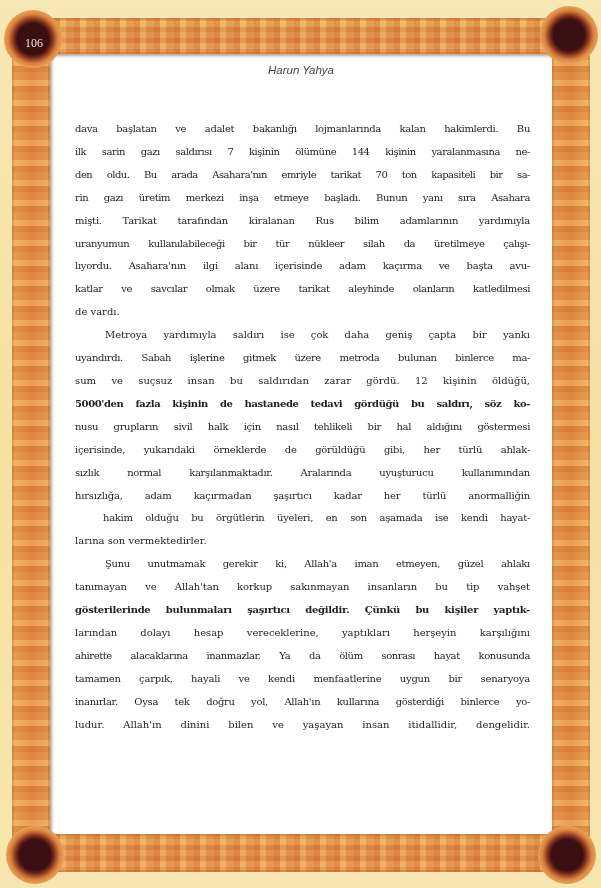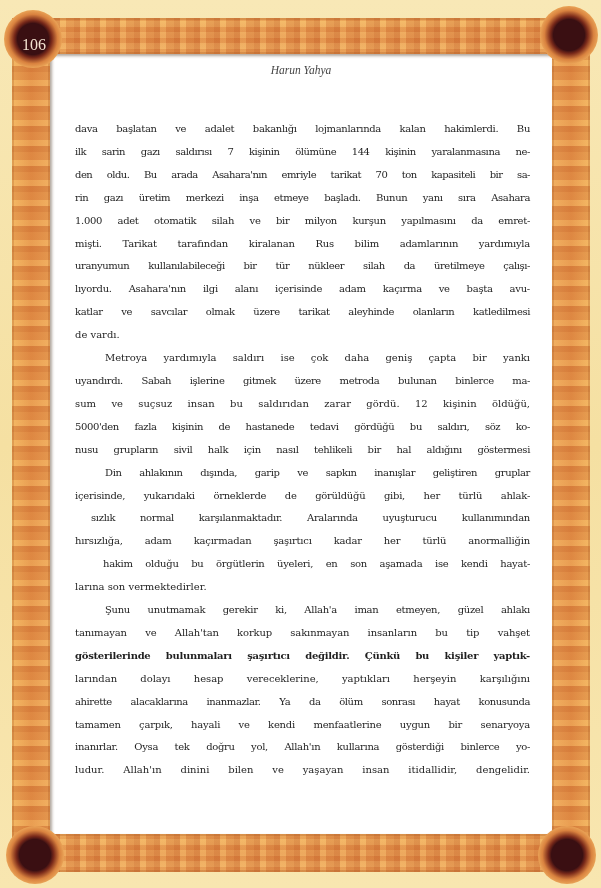--- a/index.html
+++ b/index.html
@@ -59,30 +59,30 @@
       background: #ffffff;
       box-shadow: inset 2px 2px 3px rgba(80,60,40,0.45);
     }
     .page-number {
       position: absolute;
       left: 22px;
       top: 36px;
       width: 24px;
       text-align: center;
       font-family: "Liberation Serif", serif;
-      font-size: 16px;
+      font-size: 12px;
       color: #f3e2d0;
     }
     .running-head {
       position: absolute;
       left: 50px;
       width: 502px;
       top: 64px;
       text-align: center;
-      font-family: Liberation Serif, serif;
+      font-family: Liberation Sans, sans-serif;
       font-style: italic;
       font-size: 11.5px;
       color: #444;
     }
     .body-text {
       position: absolute;
       left: 75px;
       top: 118px;
       width: 455px;
       font-family: "DejaVu Serif", serif;
@@ -123,38 +123,36 @@
 
   <div class="page-number">106</div>
   <div class="running-head">Harun Yahya</div>
 
   <div class="body-text" id="body-text">
       <div>
         <span class="line" style="display: block; word-spacing: 0px; letter-spacing: -0.338235px;">dava başlatan ve adalet bakanlığı lojmanlarında kalan hakimlerdi. Bu</span>
         <span class="line" style="display: block; word-spacing: 0px; letter-spacing: -0.430556px;">ilk sarin gazı saldırısı 7 kişinin ölümüne 144 kişinin yaralanmasına ne-</span>
         <span class="line" style="display: block; word-spacing: 0px; letter-spacing: -0.5px;">den oldu. Bu arada Asahara'nın emriyle tarikat 70 ton kapasiteli bir sa-</span>
         <span class="line" style="display: block; word-spacing: 0px; letter-spacing: -0.382353px;">rin gazı üretim merkezi inşa etmeye başladı. Bunun yanı sıra Asahara</span>
-        <span class="line" style="display: block; word-spacing: 0px; letter-spacing: -0.308824px;">1.000 adet otomatik silah ve bir milyon kurşun yapılmasını da emret-</span>
         <span class="line" style="display: block; word-spacing: 0px; letter-spacing: -0.235294px;">mişti. Tarikat tarafından kiralanan Rus bilim adamlarının yardımıyla</span>
         <span class="line" style="display: block; word-spacing: 0px; letter-spacing: -0.408451px;">uranyumun kullanılabileceği bir tür nükleer silah da üretilmeye çalışı-</span>
         <span class="line" style="display: block; word-spacing: 0px; letter-spacing: -0.26087px;">lıyordu. Asahara'nın ilgi alanı içerisinde adam kaçırma ve başta avu-</span>
         <span class="line" style="display: block; word-spacing: 0px; letter-spacing: -0.394366px;">katlar ve savcılar olmak üzere tarikat aleyhinde olanların katledilmesi</span>
         <span class="line last">de vardı.</span>
       </div>
       <div>
         <span class="line indent" style="display: block; word-spacing: 0px; letter-spacing: -0.0491803px;">Metroya yardımıyla saldırı ise çok daha geniş çapta bir yankı</span>
         <span class="line" style="display: block; word-spacing: 0px; letter-spacing: -0.38806px;">uyandırdı. Sabah işlerine gitmek üzere metroda bulunan binlerce ma-</span>
         <span class="line" style="display: block; word-spacing: 0.2px;">sum ve suçsuz insan bu saldırıdan zarar gördü. 12 kişinin öldüğü,</span>
-        <span class="line" style="display: block; word-spacing: 0px; letter-spacing: -0.385714px;">5000'den fazla kişinin de hastanede tedavi gördüğü bu saldırı, söz ko-</span>
+        <span class="line" style="display: block; word-spacing: 0px; letter-spacing: -0.385714px; font-weight: bold;">5000'den fazla kişinin de hastanede tedavi gördüğü bu saldırı, söz ko-</span>
         <span class="line" style="display: block; word-spacing: 0px; letter-spacing: -0.337838px;">nusu grupların sivil halk için nasıl tehlikeli bir hal aldığını göstermesi</span>
       </div>
       <div>
-        <span class="line indent" style="display: block; word-spacing: 0px; letter-spacing: -0.38806px;">Din ahlakının dışında, garip ve sapkın inanışlar geliştiren gruplar</span>
         <span class="line" style="display: block; word-spacing: 0px; letter-spacing: -0.26087px;">içerisinde, yukarıdaki örneklerde de görüldüğü gibi, her türlü ahlak-</span>
-        <span class="line" style="display: block; word-spacing: 0px; letter-spacing: -0.313433px; margin-left: 16px;">sızlık normal karşılanmaktadır. Aralarında uyuşturucu kullanımından</span>
+        <span class="line" style="display: block; word-spacing: 0px; letter-spacing: -0.313433px;">sızlık normal karşılanmaktadır. Aralarında uyuşturucu kullanımından</span>
         <span class="line" style="display: block; word-spacing: 0px; letter-spacing: -0.212121px;">hırsızlığa, adam kaçırmadan şaşırtıcı kadar her türlü anormalliğin</span>
         <span class="line" style="display: block; word-spacing: 0px; letter-spacing: -0.283582px; margin-left: 28px;">hakim olduğu bu örgütlerin üyeleri, en son aşamada ise kendi hayat-</span>
         <span class="line last">larına son vermektedirler.</span>
       </div>
       <div>
         <span class="line indent" style="display: block; word-spacing: 0px; letter-spacing: -0.295082px;">Şunu unutmamak gerekir ki, Allah'a iman etmeyen, güzel ahlakı</span>
         <span class="line" style="display: block; word-spacing: 0px; letter-spacing: -0.138462px;">tanımayan ve Allah'tan korkup sakınmayan insanların bu tip vahşet</span>
         <span class="line" style="display: block; word-spacing: 0px; letter-spacing: -0.267606px; font-weight: bold;">gösterilerinde bulunmaları şaşırtıcı değildir. Çünkü bu kişiler yaptık-</span>
         <span class="line" style="display: block; word-spacing: 0px; letter-spacing: -0.0441176px;">larından dolayı hesap vereceklerine, yaptıkları herşeyin karşılığını</span>
         <span class="line" style="display: block; word-spacing: 0px; letter-spacing: -0.426471px;">ahirette alacaklarına inanmazlar. Ya da ölüm sonrası hayat konusunda</span>

